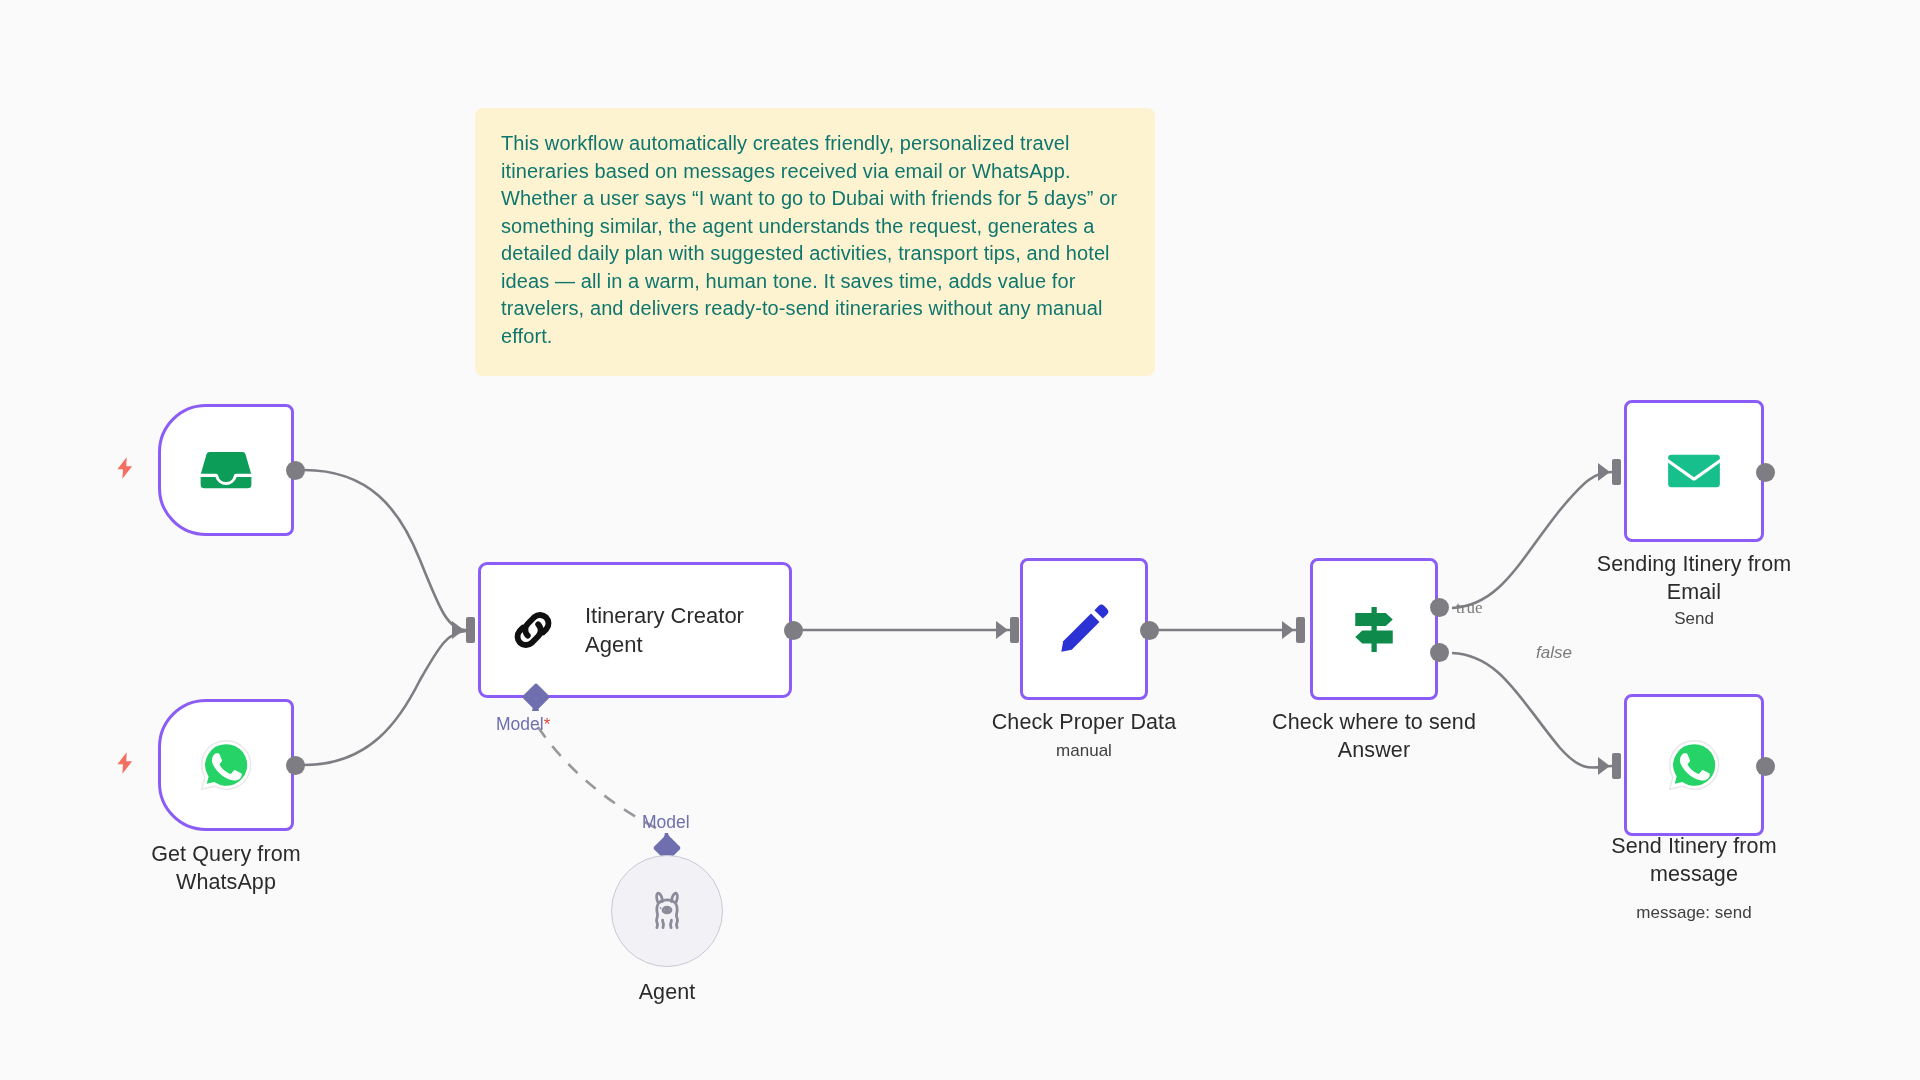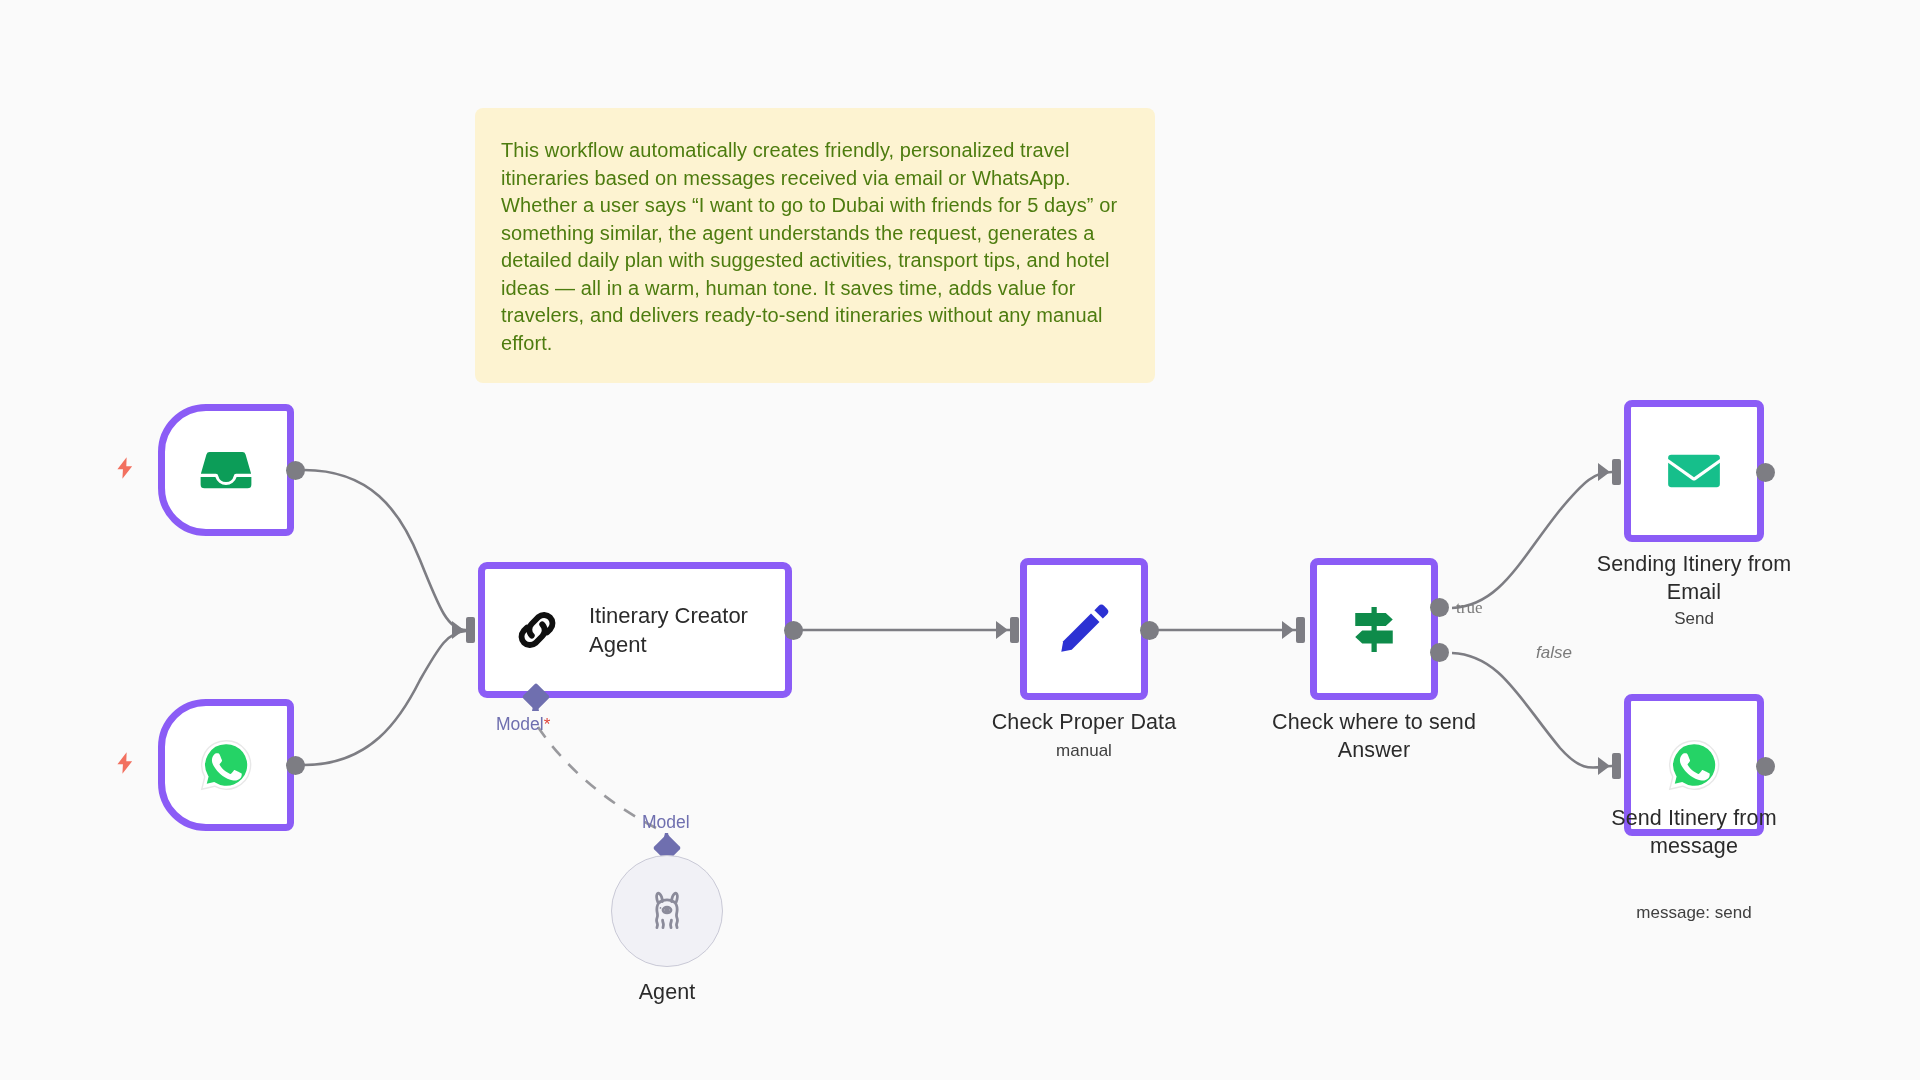--- a/index.html
+++ b/index.html
@@ -10,35 +10,35 @@
     font-family: "Liberation Sans", sans-serif;
     overflow: hidden;
   }
   #canvas { position: relative; width: 1920px; height: 1080px; }
 
   
   .sticky {
     position: absolute;
     background: #FDF3D1;
     border-radius: 8px;
-    padding: 29px 26px 26px 26px;
-    color: #4d7c0f;
+    padding: 22px 26px 26px 26px;
+    color: #0f766e;
     font-size: 20px;
     line-height: 27.5px;
     letter-spacing: .1px;
   }
 
   
   svg.edges { position:absolute; left:0; top:0; width:1920px; height:1080px; overflow:visible; }
 
   
   .node {
     position: absolute;
     background: #FFFFFF;
-    border: 7px solid #8b5cf6;
+    border: 3px solid #8b5cf6;
     border-radius: 8px;
     display: flex; align-items: center; justify-content: center;
   }
   .node.trigger { border-radius: 48px 8px 8px 48px; }
   .node.agent-node {
     border-radius: 9px;
     justify-content: flex-start;
     gap: 26px;
     padding-left: 26px;
   }
@@ -191,20 +191,22 @@
                  c -.08 -.13 -.29 -.2 -.6 -.36 c -.31 -.16 -1.86 -.92 -2.15 -1.02
                  c -.29 -.11 -.5 -.16 -.7 .16 c -.21 .32 -.8 1.02 -.98 1.22
                  c -.18 .21 -.36 .24 -.67 .08 c -.31 -.16 -1.33 -.49 -2.53 -1.56
                  c -.93 -.83 -1.56 -1.85 -1.75 -2.17 c -.18 -.31 -.02 -.48 .14 -.64
                  c .14 -.14 .31 -.37 .47 -.55 c .16 -.19 .21 -.32 .31 -.53
                  c .1 -.21 .05 -.4 -.03 -.56 c -.08 -.16 -.69 -1.7 -.95 -2.33 Z" fill="#FFFFFF"></path>
       </svg>
     </span>
   </div>
   <div class="port-out" style="left:286px; top:756px;"></div>
+  <div class="node-title" style="left:30px; top:840px; width:392px;">Get Query from
+WhatsApp</div>
 
   <div class="port-arrow" style="left:452px; top:621px;"></div>
   <div class="port-in" style="left:466px; top:617px;"></div>
   <div class="node agent-node" style="left:478px; top:562px; width:314px; height:136px;">
     <span>
       <svg class="icon" width="52" height="52" viewBox="0 0 24 24">
         <g fill="none" stroke="#101010" stroke-width="2.7" stroke-linecap="round">
           <path d="M9.6 14.6 a3.9 3.9 0 0 1 0 -5.5 l3.1 -3.1 a3.9 3.9 0 0 1 5.5 5.5 l-1.6 1.6"></path>
           <path d="M14.4 9.4 a3.9 3.9 0 0 1 0 5.5 l-3.1 3.1 a3.9 3.9 0 0 1 -5.5 -5.5 l1.6 -1.6"></path>
         </g>
@@ -287,21 +289,21 @@
                  c -.08 -.13 -.29 -.2 -.6 -.36 c -.31 -.16 -1.86 -.92 -2.15 -1.02
                  c -.29 -.11 -.5 -.16 -.7 .16 c -.21 .32 -.8 1.02 -.98 1.22
                  c -.18 .21 -.36 .24 -.67 .08 c -.31 -.16 -1.33 -.49 -2.53 -1.56
                  c -.93 -.83 -1.56 -1.85 -1.75 -2.17 c -.18 -.31 -.02 -.48 .14 -.64
                  c .14 -.14 .31 -.37 .47 -.55 c .16 -.19 .21 -.32 .31 -.53
                  c .1 -.21 .05 -.4 -.03 -.56 c -.08 -.16 -.69 -1.7 -.95 -2.33 Z" fill="#FFFFFF"></path>
       </svg>
     </span>
   </div>
   <div class="port-out" style="left:1756px; top:757px;"></div>
-  <div class="node-title" style="left:1548px; top:804px; width:292px;">Send Itinery from
+  <div class="node-title" style="left:1548px; top:832px; width:292px;">Send Itinery from
 message</div>
   <div class="node-subtitle" style="left:1548px; top:902px; width:292px;">message: send</div>
 
   <div class="model-label" style="left:642px; top:812px;">Model</div>
   <div class="port-diamond-stem" style="left:663px; top:833px;"></div>
   <div class="port-diamond" style="left:657px; top:838px;"></div>
   <div class="node sub-node" style="left:611px; top:855px; width:112px; height:112px;">
     <span>
       <svg class="icon" width="46" height="46" viewBox="0 0 24 24">
         <g fill="none" stroke="#8B8B9A" stroke-width="1.45" stroke-linecap="round" stroke-linejoin="round">

